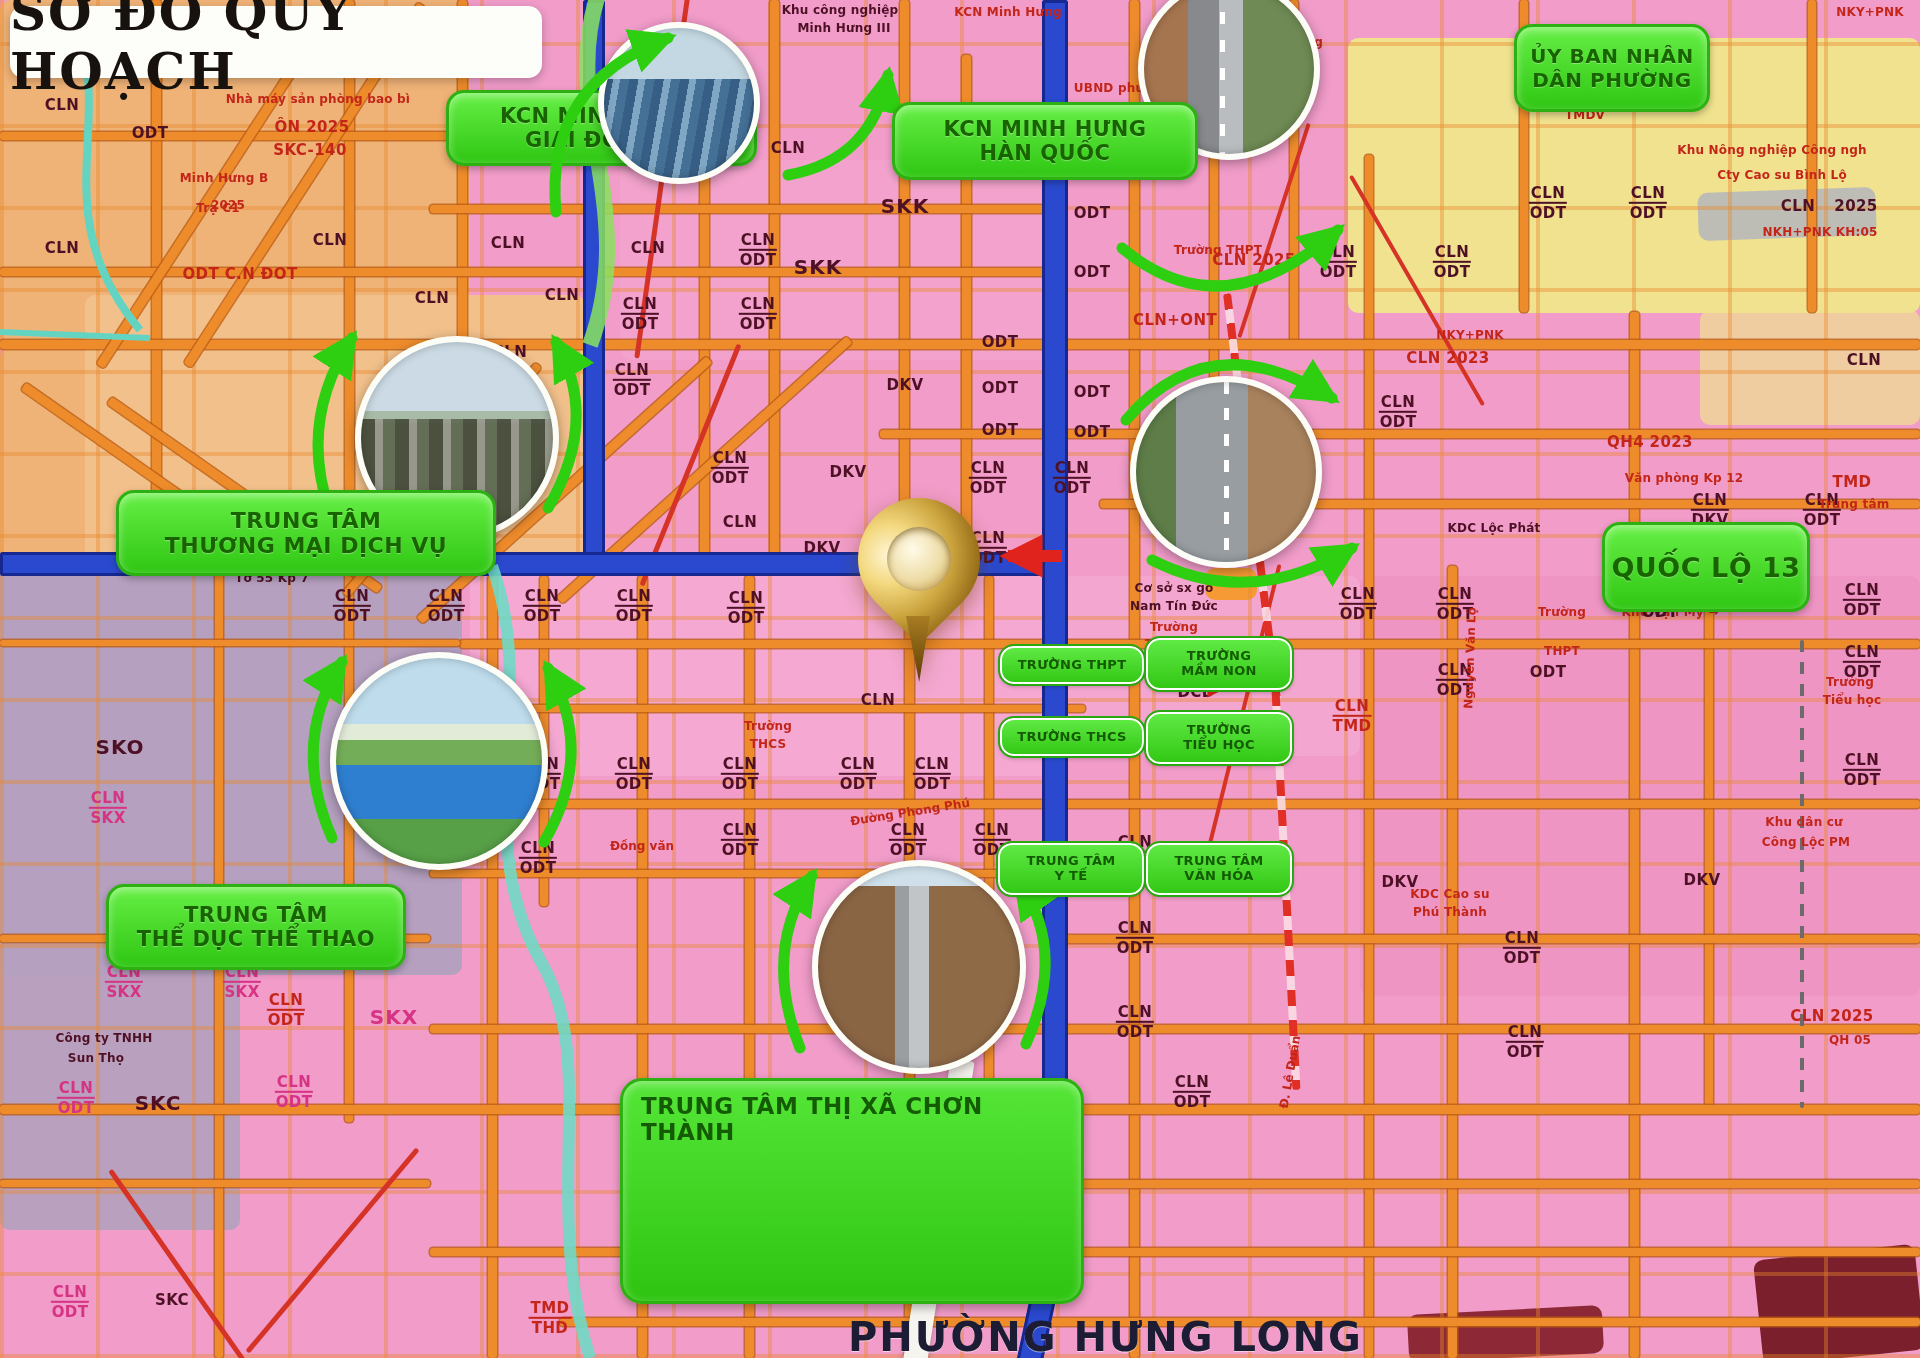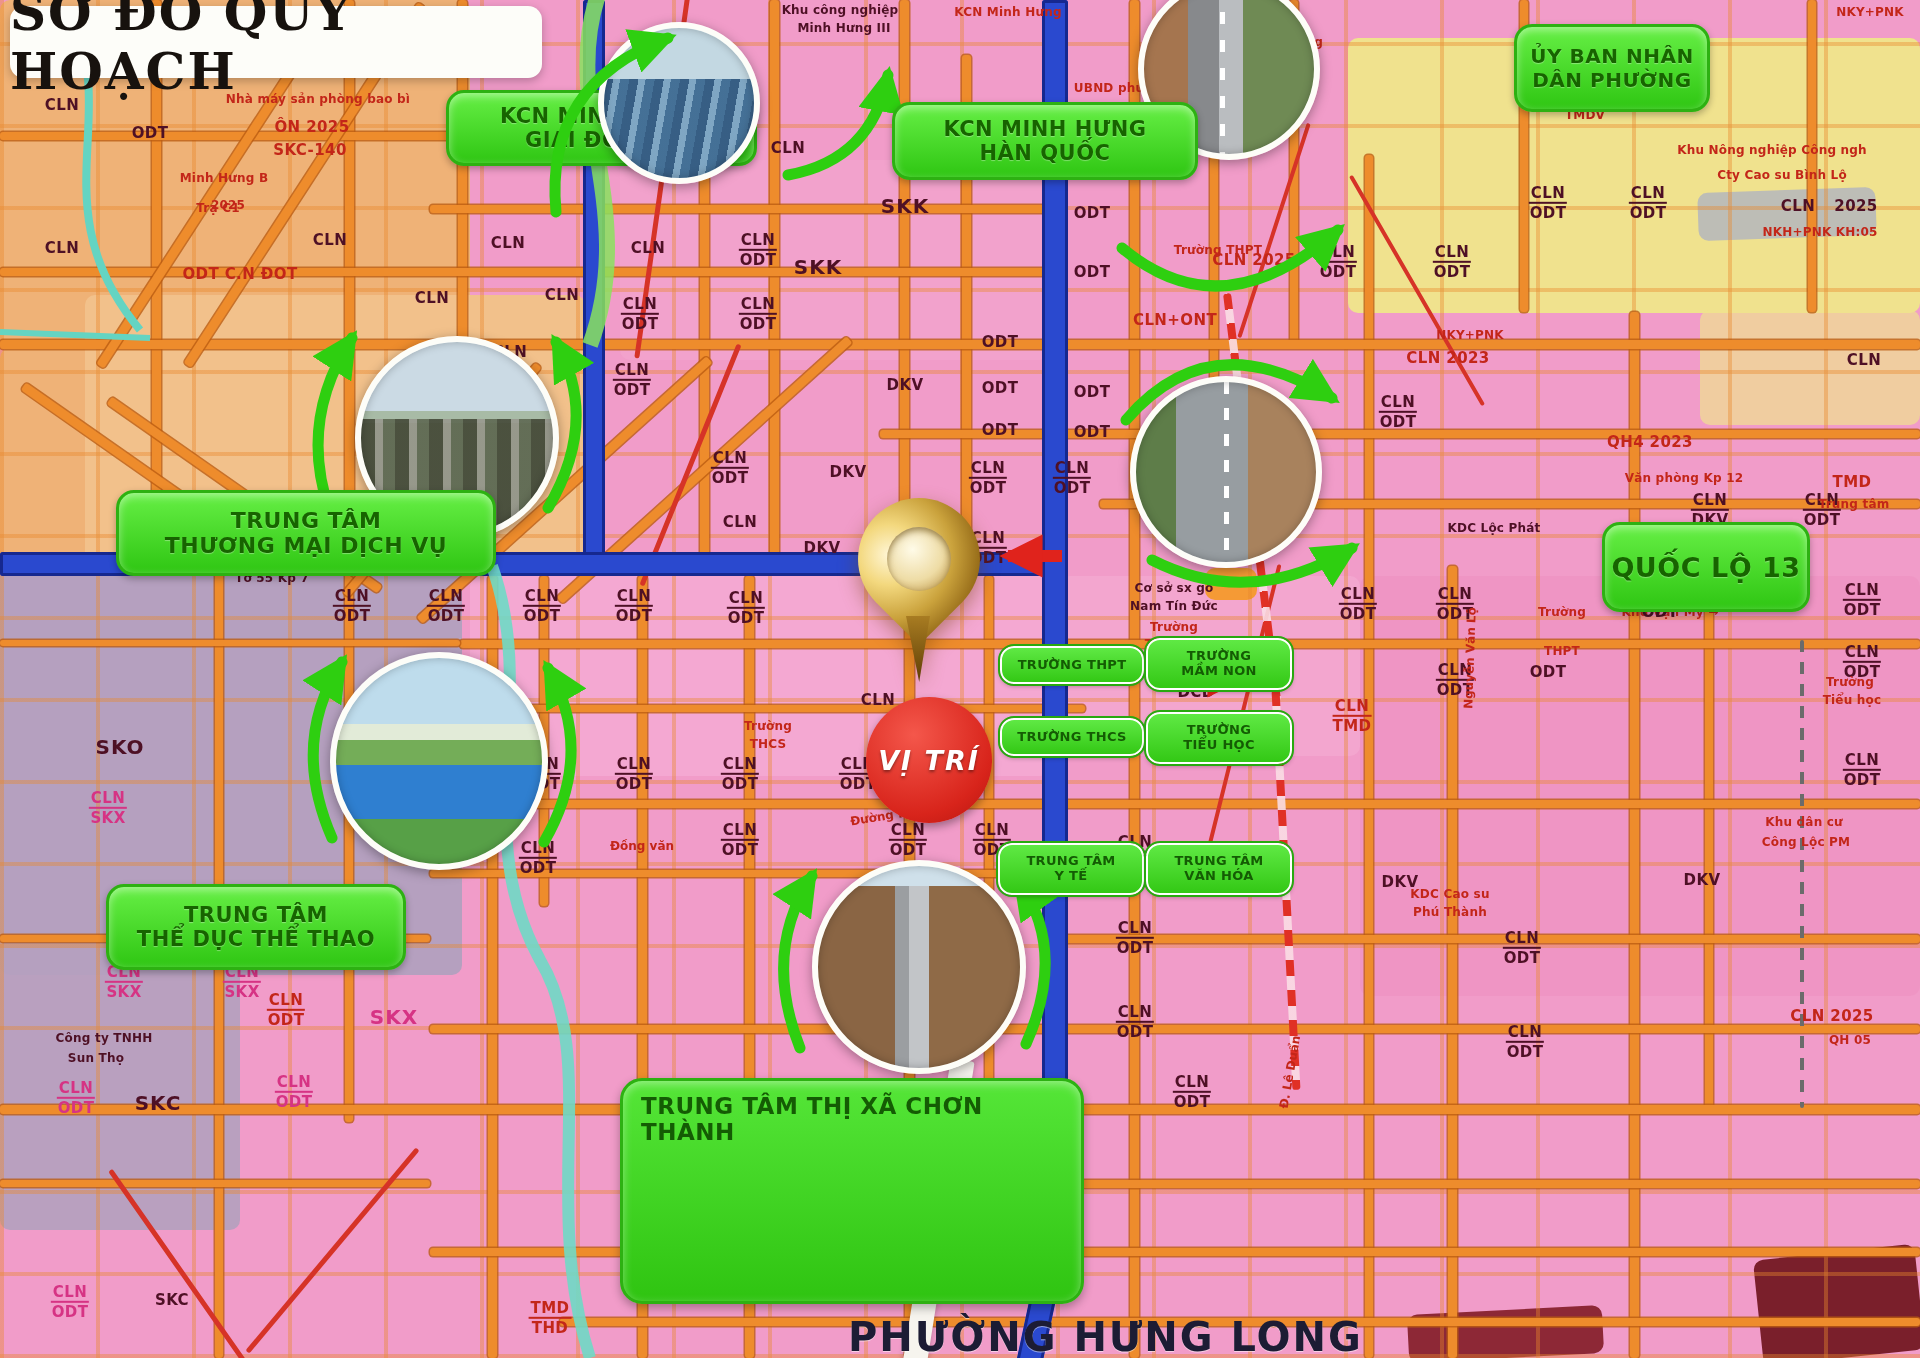--- a/index.html
+++ b/index.html
@@ -594,20 +594,19 @@
 
   <div class="infobox" id="infobox" style="left: 620px; top: 1078px; width: 424px; min-height: 198px;">
     <div class="ib-title">TRUNG TÂM THỊ XÃ CHƠN THÀNH</div>
   </div>
 
   <div class="pin">
     <div class="pin-head"></div>
     <div class="pin-tip"></div>
     <div class="pin-hole"></div>
   </div>
-  <div class="vitri">VỊ TRÍ</div>
 
   <div class="title-box">
     <span>SƠ ĐỒ QUY HOẠCH</span>
   </div>
 
   <div class="banner">PHƯỜNG HƯNG LONG</div>
 </div>
 
 </body></html>

